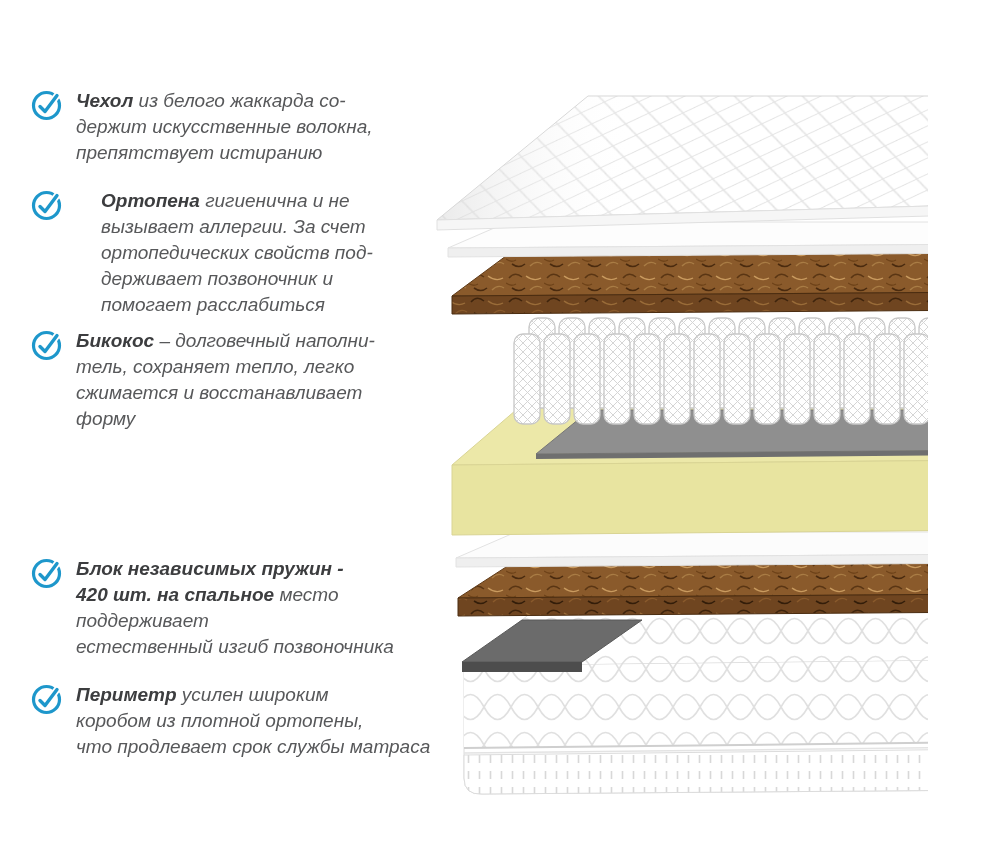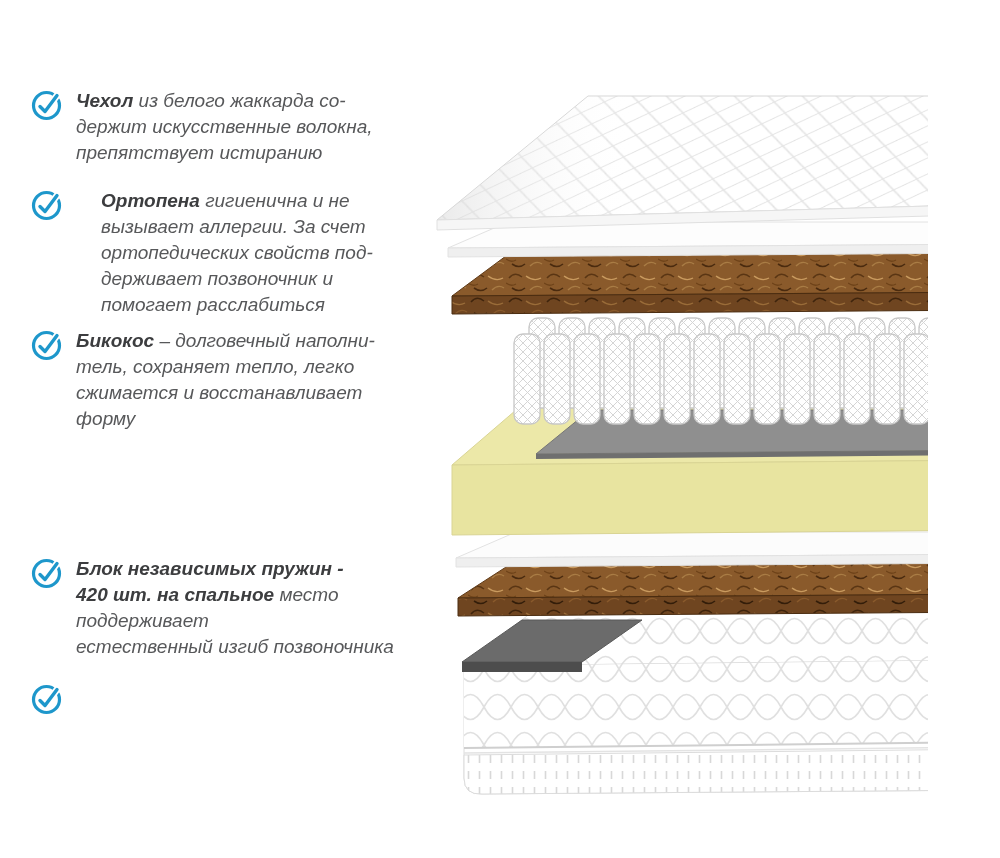--- a/index.html
+++ b/index.html
@@ -73,20 +73,23 @@
 поддерживает
 естественный изгиб позвоночника</span></div>
   </div>
 
   <div class="bullet b6">
     <svg class="icon" viewBox="0 0 33 33">
       <circle cx="16.5" cy="16.5" r="13" fill="none" stroke="#1e97cb" stroke-width="3.2"></circle>
       <path d="M10,17.5 L15,22.5 L27,6.5" fill="none" stroke="#ffffff" stroke-width="7" stroke-linecap="round" stroke-linejoin="round"></path>
       <path d="M10,17.5 L15,22.5 L27,6.5" fill="none" stroke="#1e97cb" stroke-width="3.4" stroke-linecap="round" stroke-linejoin="round"></path>
     </svg>
+    <div class="bullet-text"><b>Периметр</b><span> усилен широким
+коробом из плотной ортопены,
+что продлевает срок службы матраса</span></div>
   </div>
 
   <svg class="mattress" viewBox="0 0 570 730" xmlns="http://www.w3.org/2000/svg" xmlns:xlink="http://www.w3.org/1999/xlink">
     <defs>
       <pattern id="pQuilt" width="34" height="22" patternUnits="userSpaceOnUse" patternTransform="skewX(-30)">
         <rect width="34" height="22" fill="#ffffff"></rect>
         <path d="M17,0 L34,11 L17,22 L0,11 Z" fill="none" stroke="#e2e2e2" stroke-width="1.2"></path>
         <circle cx="17" cy="0" r="1" fill="#e6e6e6"></circle>
         <circle cx="17" cy="22" r="1" fill="#e6e6e6"></circle>
         <circle cx="0" cy="11" r="1" fill="#e6e6e6"></circle>

